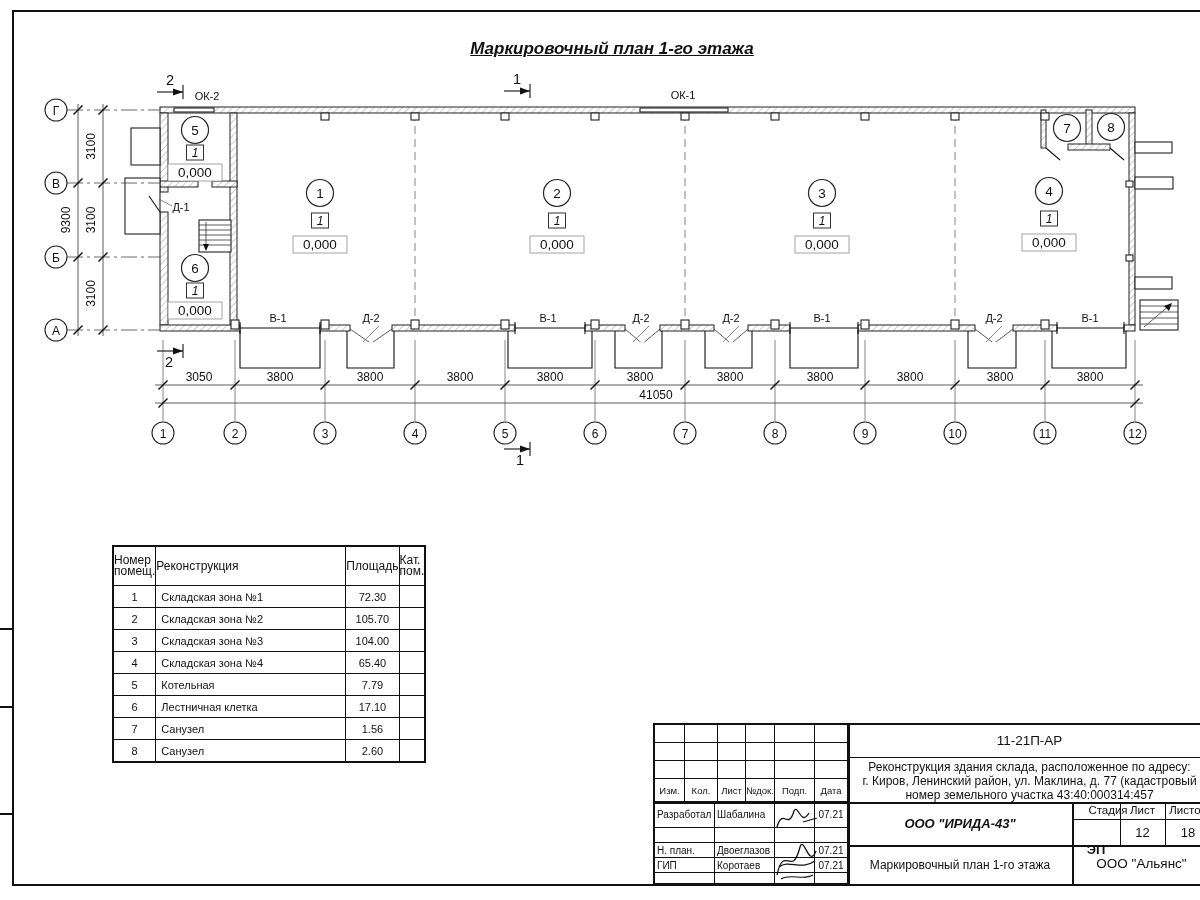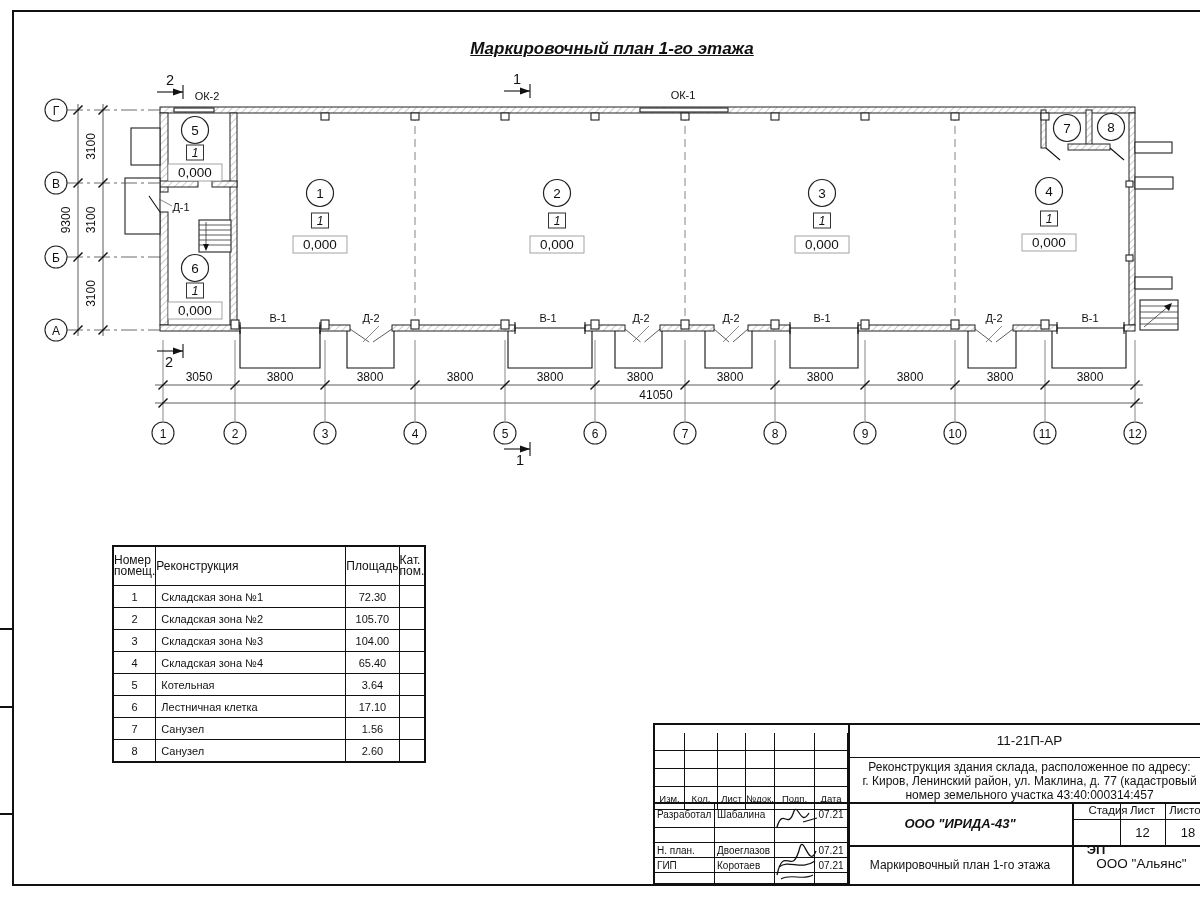--- a/index.html
+++ b/index.html
@@ -36,21 +36,21 @@
   #expl-table th{font-weight:normal;font-size:12px;height:38px;text-align:left;line-height:11px;margin-top:12px;}
   #expl-table td{font-size:11px;height:21px;}
   #expl-table td.num,#expl-table td.area{text-align:center;}
   #expl-table td.name{text-align:left;padding-left:5px;}
   #expl-table td.name.total{text-align:right;padding-right:4px;}
   
   #titleblock{position:absolute;left:653px;top:723px;width:556px;height:159px;border:2px solid #111;}
   #titleblock .ln{position:absolute;background:#111;}
   .tbtext{position:absolute;text-align:center;}
   #tb-topgrid{position:absolute;left:0;top:0;width:193px;height:77px;display:grid;
-              grid-template-columns:30px 33px 28px 29px 40px 33px;grid-template-rows:18px 18px 18px 23px;margin-top:8px;}
+              grid-template-columns:30px 33px 28px 29px 40px 33px;grid-template-rows:18px 18px 18px 23px;}
   #tb-topgrid div{border-right:1px solid #111;border-bottom:1px solid #111;font-size:9.5px;
                   display:flex;align-items:center;justify-content:center;overflow:hidden;}
   #tb-signgrid{position:absolute;left:0;top:77px;width:193px;height:82px;display:grid;
                grid-template-columns:60px 60px 40px 33px;grid-template-rows:26px 15px 15px 15px 11px;}
   #tb-signgrid div{border-right:1px solid #111;border-bottom:1px solid #111;font-size:10px;
                    display:flex;align-items:center;padding-left:2px;overflow:hidden;white-space:nowrap;}
   #tb-signgrid div.datec{justify-content:center;padding-left:0;}
   .sig{position:absolute;}
 </style>
 </head>
@@ -401,21 +401,21 @@
         </tr>
         <tr>
           <td class="num">4</td>
           <td class="name">Складская зона №4</td>
           <td class="area">65.40</td>
           <td class="cat"></td>
         </tr>
         <tr>
           <td class="num">5</td>
           <td class="name">Котельная</td>
-          <td class="area">3.64</td>
+          <td class="area">7.79</td>
           <td class="cat"></td>
         </tr>
         <tr>
           <td class="num">6</td>
           <td class="name">Лестничная клетка</td>
           <td class="area">17.10</td>
           <td class="cat"></td>
         </tr>
         <tr>
           <td class="num">7</td>

